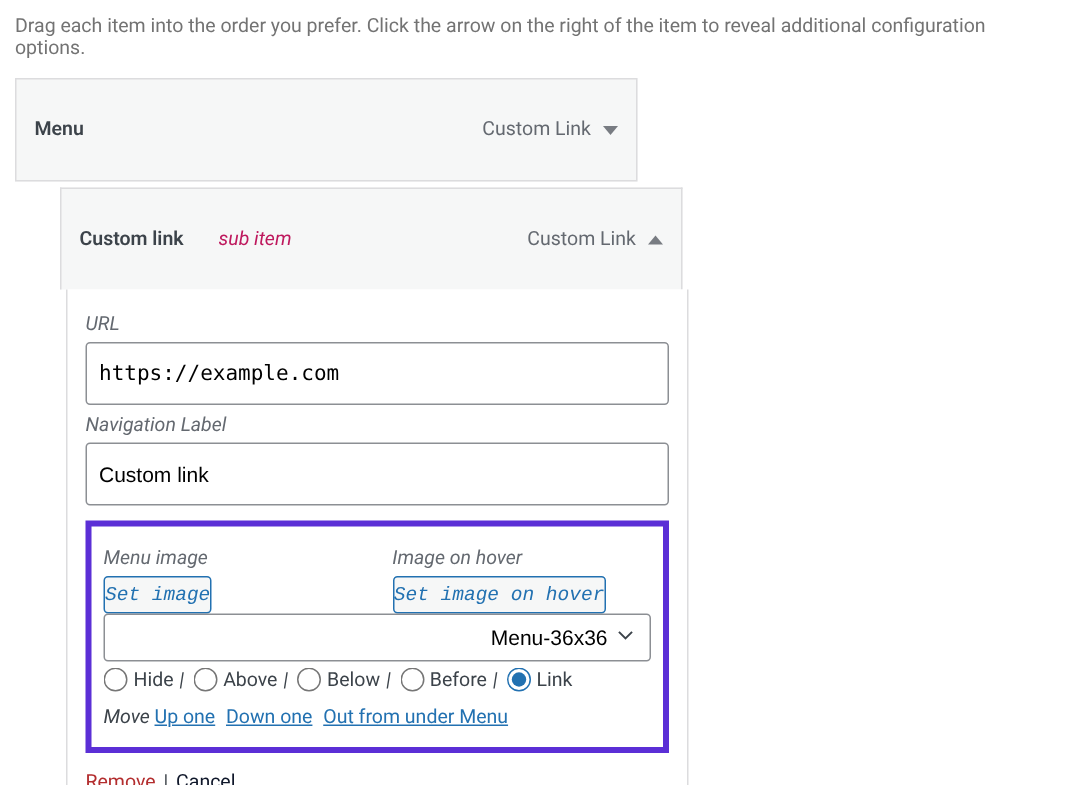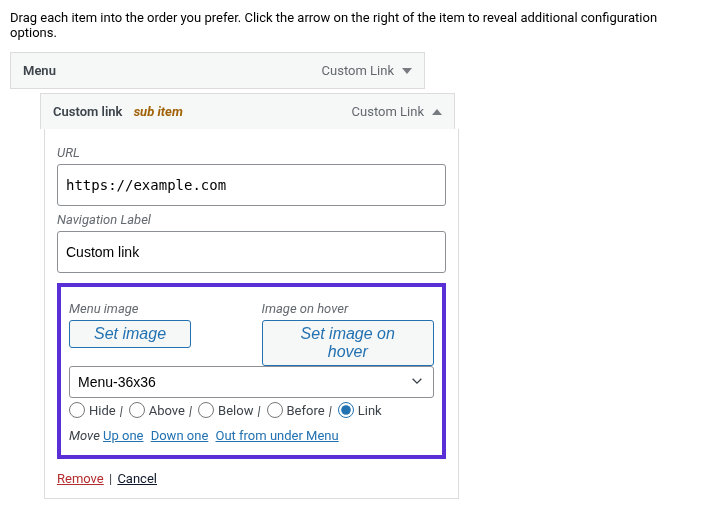--- a/index.html
+++ b/index.html
@@ -5,42 +5,42 @@
   * { box-sizing: border-box; }
   body {
     font-family: -apple-system, BlinkMacSystemFont, "Segoe UI", Roboto, sans-serif;
     font-size: 13px;
     color: #3c434a;
     margin: 0;
     padding: 10px;
     width: 714px;
     background: #fff;
   }
-  .instructions { margin-bottom: 12px; color: #000000; }
+  .instructions { margin-bottom: 12px; color: #737373; }
   .menu-item {
     border: 1px solid #dcdcde;
     background: #f6f7f7;
     display: flex;
     align-items: center;
     justify-content: space-between;
-    padding: 10px 12px;
+    padding: 26px 12px;
     width: 415px;
     margin-bottom: 0;
     text-align: right;
   }
   .menu-item.sub {
     margin-left: 30px;
     width: 415px;
     margin-top: 4px;
   }
   .menu-item.sub.expanded {
     border-bottom: none;
   }
   .menu-item .title { font-weight: 600; font-size: 13px; }
-  .menu-item .subtitle { color: #a16207; font-style: italic; font-weight: 700; margin-left: 8px; }
+  .menu-item .subtitle { color: #be185d; font-style: italic; font-weight: 400; margin-left: 20px; }
   .menu-item .right { display: flex; align-items: center; gap: 8px; color: #646970; }
   .triangle-down, .triangle-up {
     width: 0; height: 0; display: inline-block;
     border-left: 5px solid transparent;
     border-right: 5px solid transparent;
   }
   .triangle-down { border-top: 6px solid #787c82; }
   .triangle-up { border-bottom: 6px solid #787c82; }
   .settings-panel {
     margin-left: 34px;
@@ -72,37 +72,39 @@
     border: 4px solid #5b2fd6;
     padding: 8px 8px 12px 8px;
     margin-top: 10px;
   }
   .row { display: flex; gap: 20px; }
   .col { flex: 1; }
   .btn {
     border: 1px solid #2271b1;
     color: #2271b1;
     background: #f6f7f7;
-    padding: 4px 24px;
+    padding: 4px 0;
     border-radius: 3px;
     font-style: italic;
-    font-size: 16px;
+    font-size: 13px;
     cursor: pointer;
     display: inline-block;
+    font-family: Liberation Mono, monospace;
   }
   .select-wrap { position: relative; }
   select.wide {
     width: 100%;
     padding: 4px 28px 4px 8px;
     font-size: 14px;
     border: 1px solid #8c8f94;
     border-radius: 3px;
     height: 32px;
     background: #fff;
     appearance: none;
+    text-align: right;
   }
   .select-chevron {
     position: absolute; right: 10px; top: 50%; transform: translateY(-50%);
     pointer-events: none;
   }
   .select-chevron svg { width: 14px; height: 14px; }
   .radio-row { display: flex; align-items: center; gap: 4px; flex-wrap: wrap; margin-top: 4px; font-style: italic; color: #3c434a; }
   .radio-row label { display: flex; align-items: center; gap: 4px; font-style: normal; }
   .radio-row .sep { margin: 0 2px 0 0; }
   input[type="radio"] {

